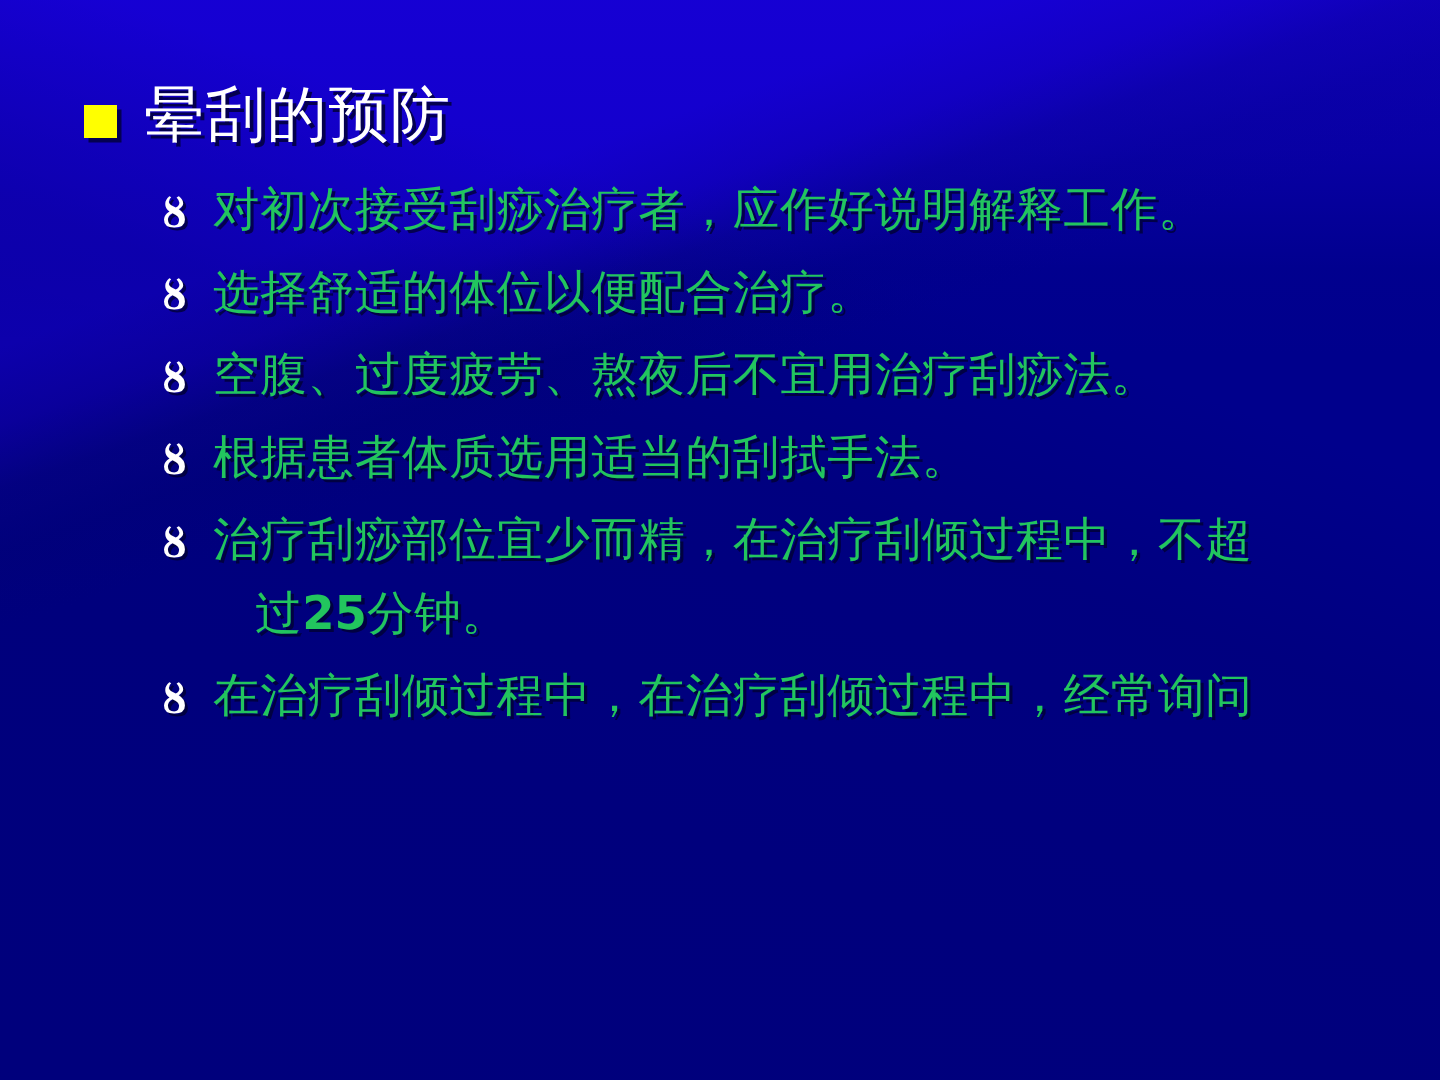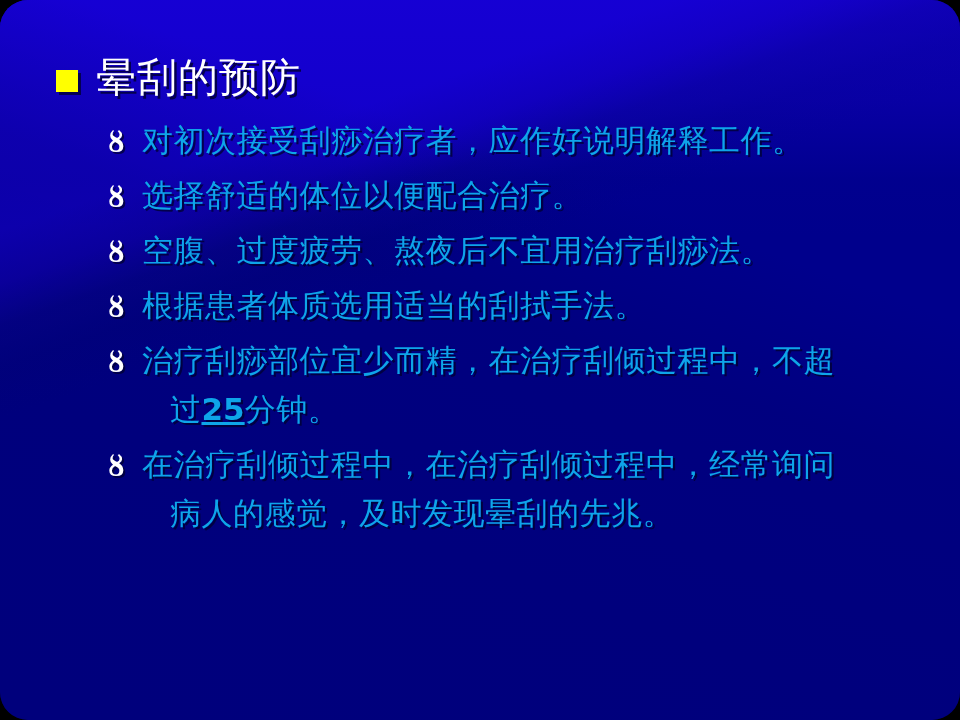--- a/index.html
+++ b/index.html
@@ -8,21 +8,20 @@
     background: #000;
   }
   #slide {
     position: relative;
     width: 960px;
     height: 720px;
     overflow: hidden;
     
     background: #00008c;
     font-family: "DejaVu Sans", "Liberation Sans", sans-serif;
-    border-radius: 28px;
   }
   
   #slide .bg-wash {
     position: absolute;
     inset: 0;
     background:
       linear-gradient(161deg,
         rgba(19,0,208,1.0) 0%,
         rgba(19,0,208,1.0) 22%,
         rgba(16,0,186,0.95) 27%,
@@ -107,37 +106,36 @@
     font-family: "DejaVu Serif", "Liberation Serif", serif;
     font-size: 27px;
     line-height: 49px;
     width: 34px;
     font-weight: 700;
     text-shadow: 2px 2px 0 rgba(0,0,45,0.75);
     transform: translateY(2px);
   }
   .bullet-text {
     flex: 1 1 auto;
-    color: #0ea5e9;
+    color: #22c55e;
     font-family: "DejaVu Serif", "Liberation Serif", serif;
     font-size: 31px;
     line-height: 49px;
     letter-spacing: 0.5px;
     text-shadow: 2.2px 2.2px 0 rgba(0,0,45,0.75);
     text-indent: 0;
   }
   .bullet-text .wrapline {
     display: block;
     padding-left: 28px;
   }
   .bullet-text .num {
     font-family: "DejaVu Sans", "Liberation Sans", sans-serif;
     font-weight: 700;
     letter-spacing: 0;
-    text-decoration: underline;
   }
 </style>
 </head>
 <body>
 
 <div id="slide">
 
   <div class="bg-wash"></div>
   <div class="bg-wash2"></div>
   <div class="bg-darken"></div>
@@ -176,19 +174,18 @@
         <span class="bullet-text">
           <span>治疗刮痧部位宜少而精，在治疗刮倾过程中，不超</span>
           <span class="wrapline"><span>过</span><span class="num">25</span><span>分钟。</span></span>
         </span>
       </div>
 
       <div class="bullet-item">
         <span class="cb-bullet">ȣ</span>
         <span class="bullet-text">
           <span>在治疗刮倾过程中，在治疗刮倾过程中，经常询问</span>
-          <span class="wrapline">病人的感觉，及时发现晕刮的先兆。</span>
         </span>
       </div>
 
     </div>
   </div>
 </div>
 
 </body></html>

